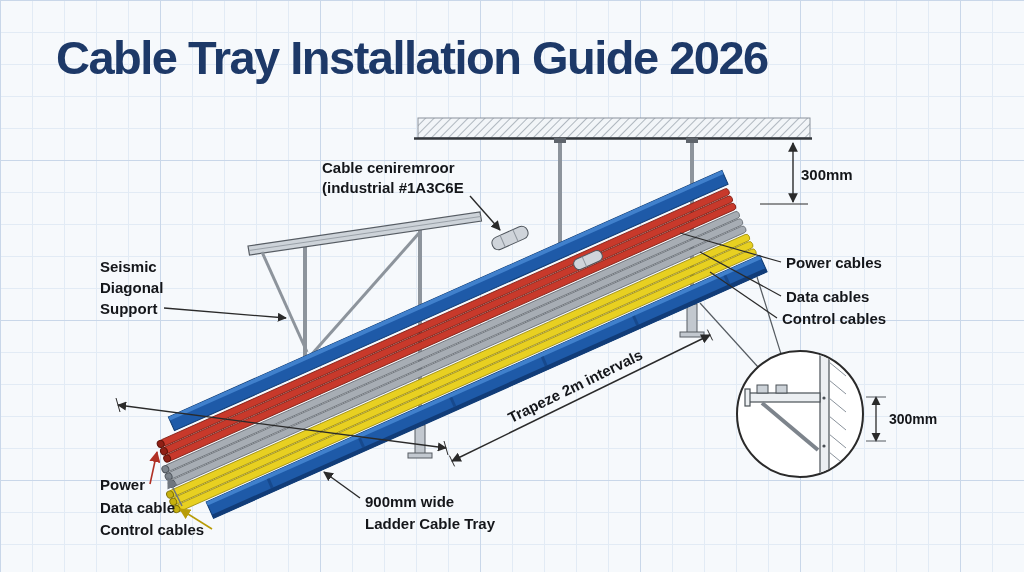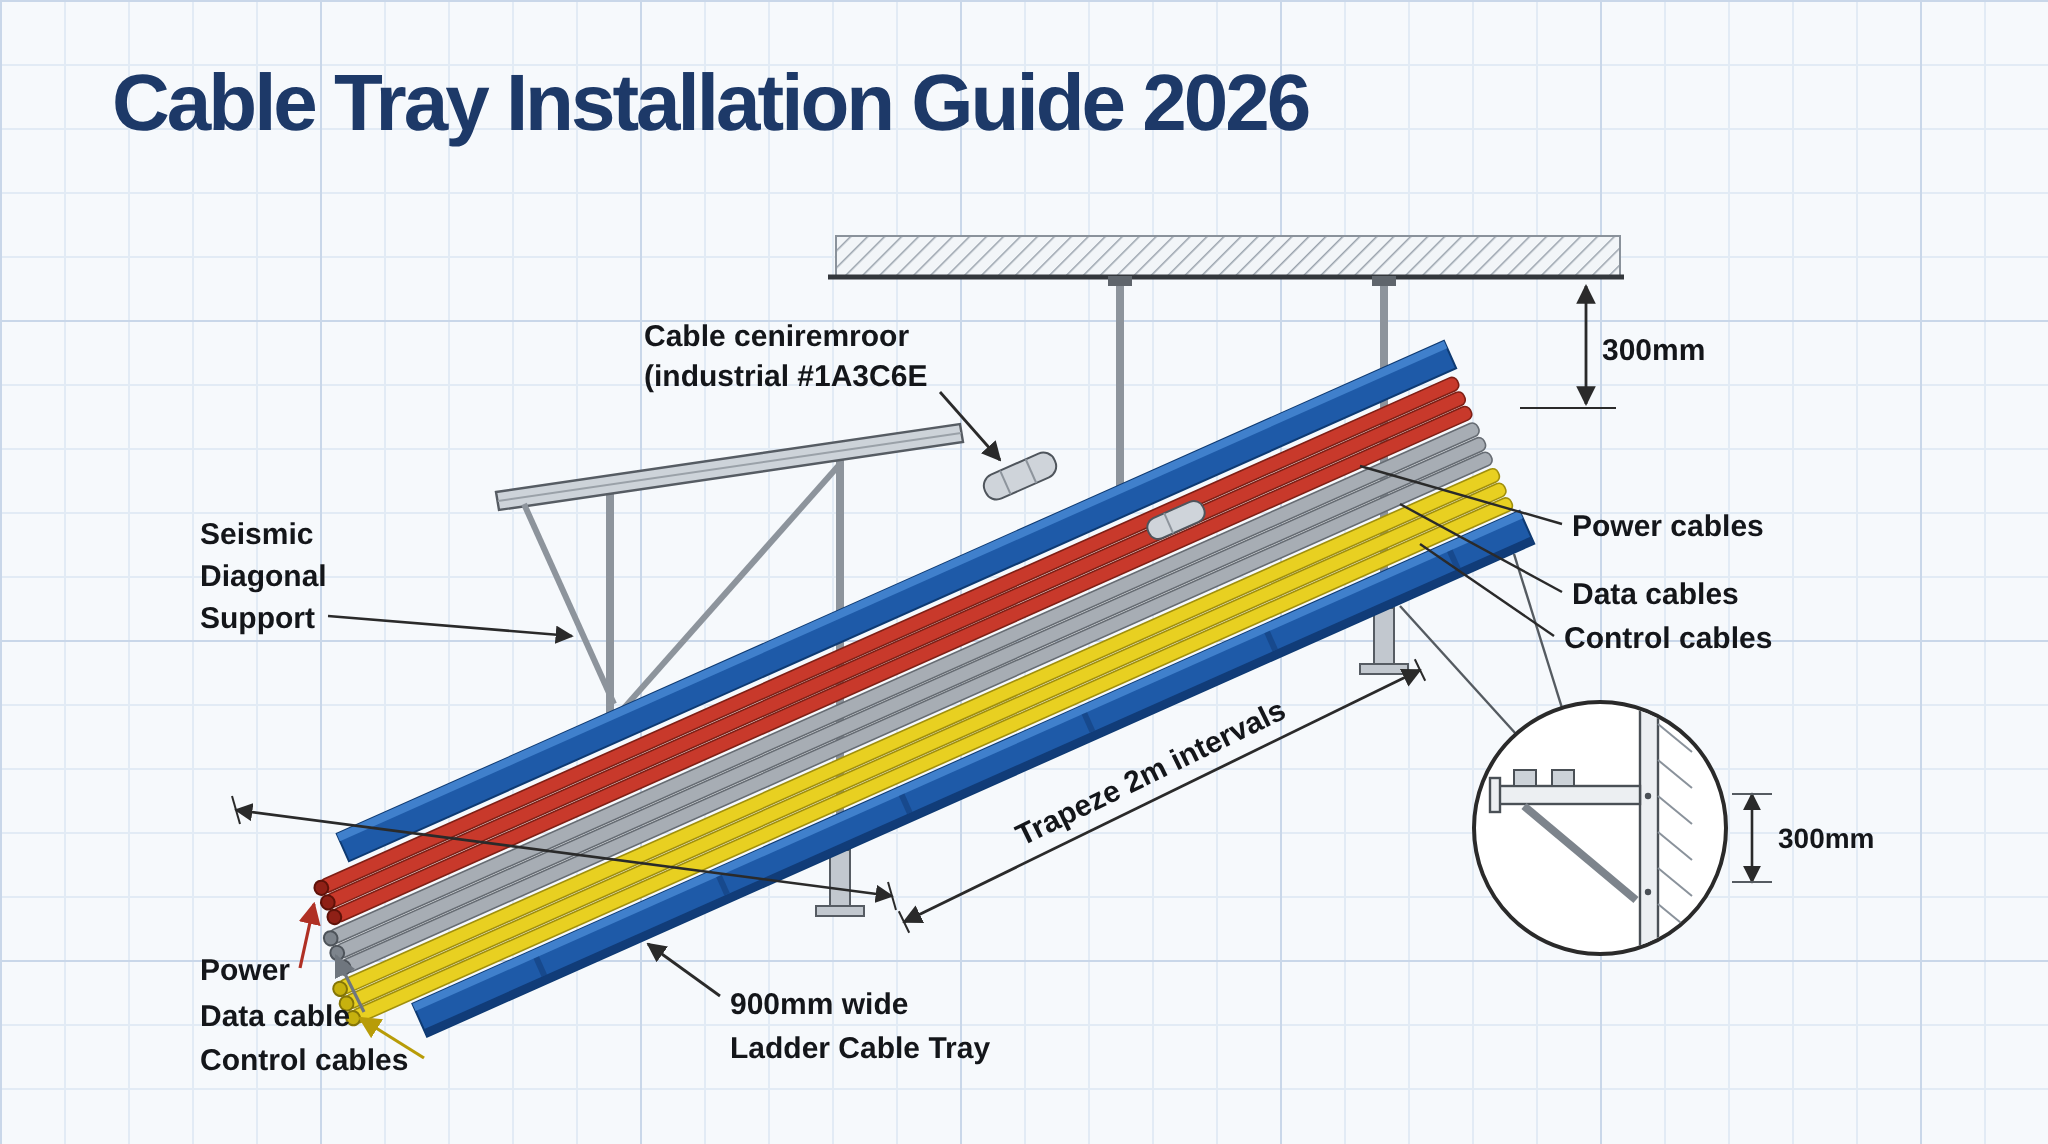--- a/index.html
+++ b/index.html
@@ -9,21 +9,21 @@
     background-image:
       linear-gradient(#c9d7e9 1px, transparent 1px),
       linear-gradient(90deg,#c9d7e9 1px, transparent 1px),
       linear-gradient(#e2ebf5 1px, transparent 1px),
       linear-gradient(90deg,#e2ebf5 1px, transparent 1px);
     background-size:160px 160px,160px 160px,32px 32px,32px 32px;
     font-family:"Liberation Sans",sans-serif;
   }
   .title{
     position:absolute;left:56px;top:30px;margin:0;
-    font-size:40px;font-weight:800;letter-spacing:-1.5px;color:#1d3968;
+    font-size:47px;font-weight:800;letter-spacing:-1.5px;color:#1d3968;
     font-family:"Liberation Sans",sans-serif;white-space:nowrap;
   }
   svg{position:absolute;left:0;top:0;}
   text{font-family:"Liberation Sans",sans-serif;fill:#14161a;}
   .lbl{font-size:15px;font-weight:700;}
   .dim{font-size:15px;font-weight:700;}
   .dimsmall{font-size:14px;font-weight:700;}
 </style>
 </head>
 <body>

